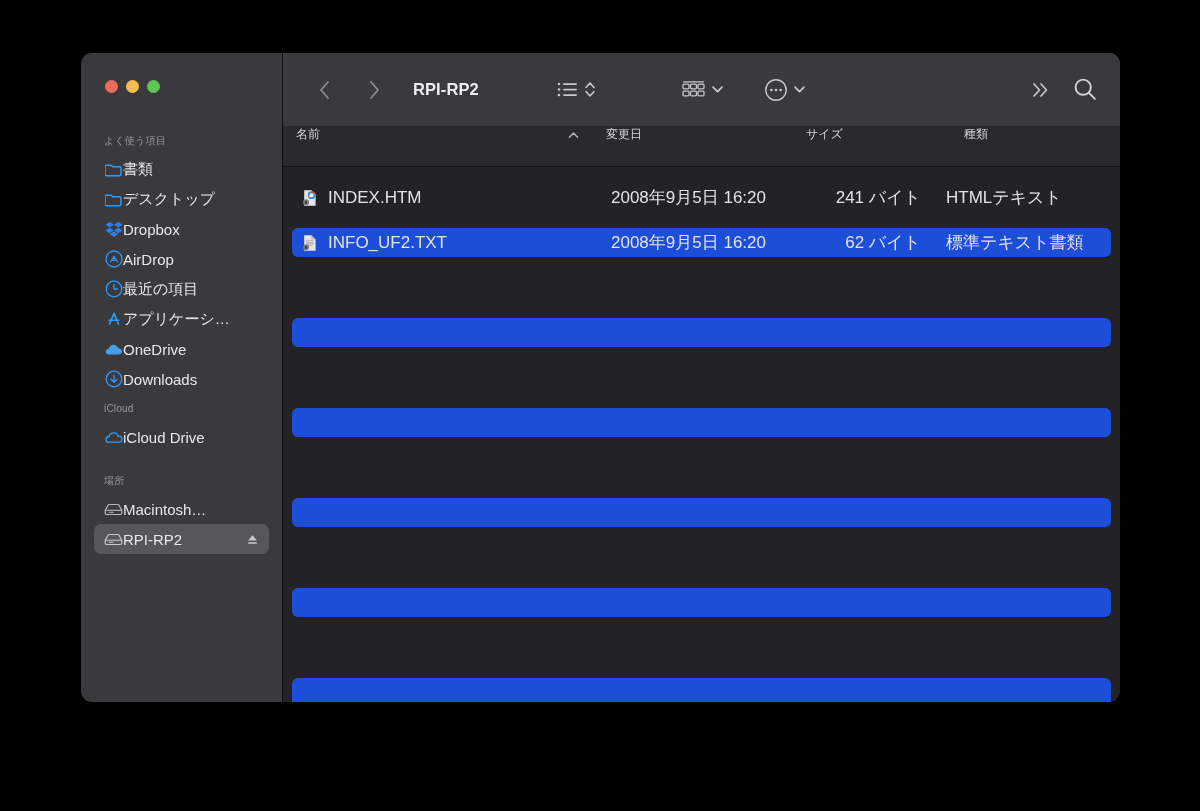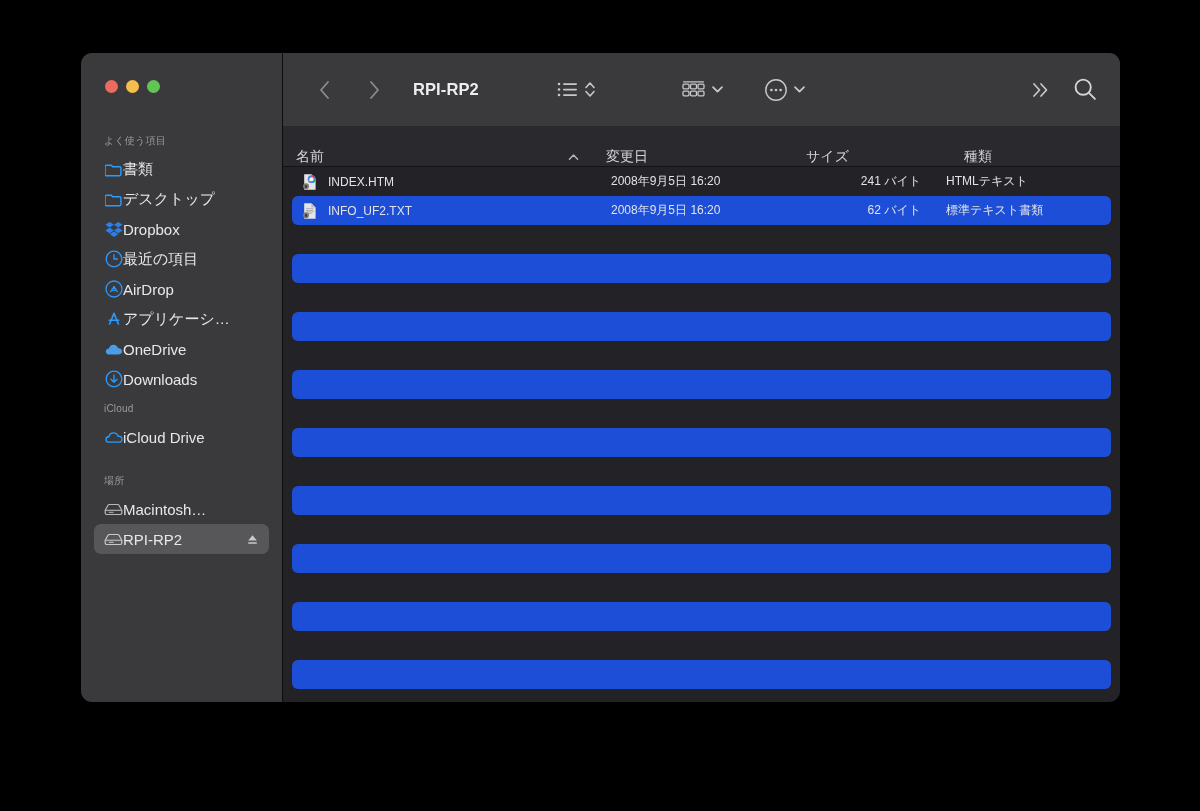--- a/index.html
+++ b/index.html
@@ -144,24 +144,24 @@
   #action-btn   { margin-left: 40px; }
   #overflow-btn { margin-left: auto; }
   #search-btn   { margin-left: 22px; }
 
   
   #col-header {
     height: 41px;
     flex: 0 0 41px;
     background: #2A2A2E;
     display: flex;
-    align-items: flex-end;
+    align-items: flex-start;
     border-bottom: 1px solid #131316;
     color: #D4D4D8;
-    font-size: 14px;
+    font-size: 12px;
   }
   .col {
     display: flex;
     align-items: center;
     position: relative;
     padding-left: 13px;
   }
   .col + .col::before {
     content: "";
     position: absolute;
@@ -186,23 +186,23 @@
   #file-list {
     flex: 1 1 auto;
     position: relative;
     overflow: hidden;
     padding-top: 0;
   }
   .row {
     height: 29px;
     display: flex;
     align-items: center;
-    margin: 0 9px;
+    margin: 16px 9px;
     border-radius: 6px;
-    font-size: 12px;
+    font-size: 17px;
     color: #E3E3E6;
   }
   .row.alt { background: #1d4ed8; }
   .cell {
     display: flex;
     align-items: center;
     padding-left: 4px;
     overflow: hidden;
     white-space: nowrap;
   }
@@ -256,37 +256,37 @@
             <path d="M9 9.4l4.3 2.8 4.2-2.8-4.2-2.8L9 9.4z" fill="#2E7FE8"></path>
             <path d="M4.7 13.1l4.3 2.8 4.3-2.8L9 10.4l-4.3 2.7z" fill="#2E7FE8"></path>
           </svg>
         </span>
         <span class="sb-label">Dropbox</span>
       </div>
 
       <div class="sb-item">
         <span class="sb-icon">
           <svg width="18" height="18" viewBox="0 0 18 18">
-            <circle cx="9" cy="9" r="7.8" fill="none" stroke="#2A9BFF" stroke-width="1.3"></circle>
-            <path d="M9 4.6V9h3.4" fill="none" stroke="#2A9BFF" stroke-width="1.3" stroke-linecap="round" stroke-linejoin="round"></path>
-          </svg>
-        </span>
-        <span class="sb-label">最近の項目</span>
-      </div>
-
-      <div class="sb-item">
-        <span class="sb-icon">
-          <svg width="18" height="18" viewBox="0 0 18 18">
             <circle cx="9" cy="9" r="8" fill="none" stroke="#2A9BFF" stroke-width="1.3"></circle>
             <path d="M5.4 11.6a5 5 0 017.2 0" fill="none" stroke="#2A9BFF" stroke-width="1.2" stroke-linecap="round"></path>
             <path d="M6.7 9.3a3.2 3.2 0 014.6 0" fill="none" stroke="#2A9BFF" stroke-width="1.2" stroke-linecap="round"></path>
             <circle cx="9" cy="7.3" r="1.2" fill="#2A9BFF"></circle>
           </svg>
         </span>
         <span class="sb-label">AirDrop</span>
+      </div>
+
+      <div class="sb-item">
+        <span class="sb-icon">
+          <svg width="18" height="18" viewBox="0 0 18 18">
+            <circle cx="9" cy="9" r="7.8" fill="none" stroke="#2A9BFF" stroke-width="1.3"></circle>
+            <path d="M9 4.6V9h3.4" fill="none" stroke="#2A9BFF" stroke-width="1.3" stroke-linecap="round" stroke-linejoin="round"></path>
+          </svg>
+        </span>
+        <span class="sb-label">最近の項目</span>
       </div>
 
       <div class="sb-item">
         <span class="sb-icon">
           <svg width="18" height="18" viewBox="0 0 18 18">
             <path d="M9 3.4L13.4 14M9 3.4L4.6 14" fill="none" stroke="#2A9BFF" stroke-width="1.6" stroke-linecap="round"></path>
             <path d="M4.2 10.2h9.6" stroke="#2A9BFF" stroke-width="1.5" stroke-linecap="round"></path>
           </svg>
         </span>
         <span class="sb-label">アプリケーシ…</span>

